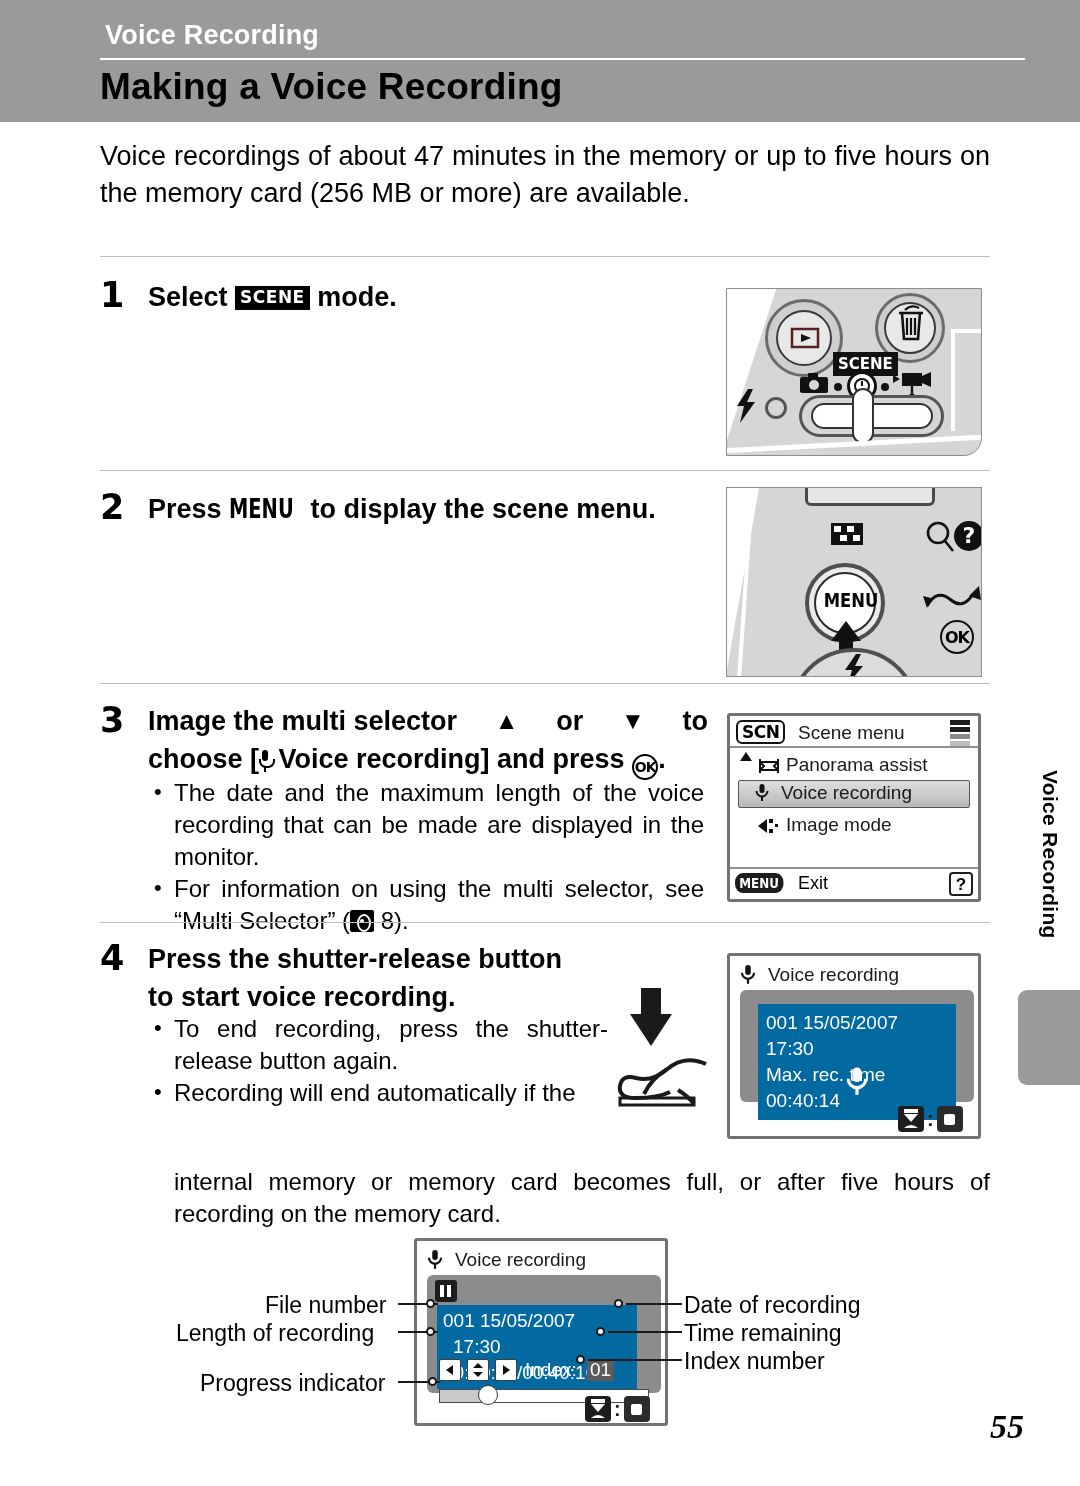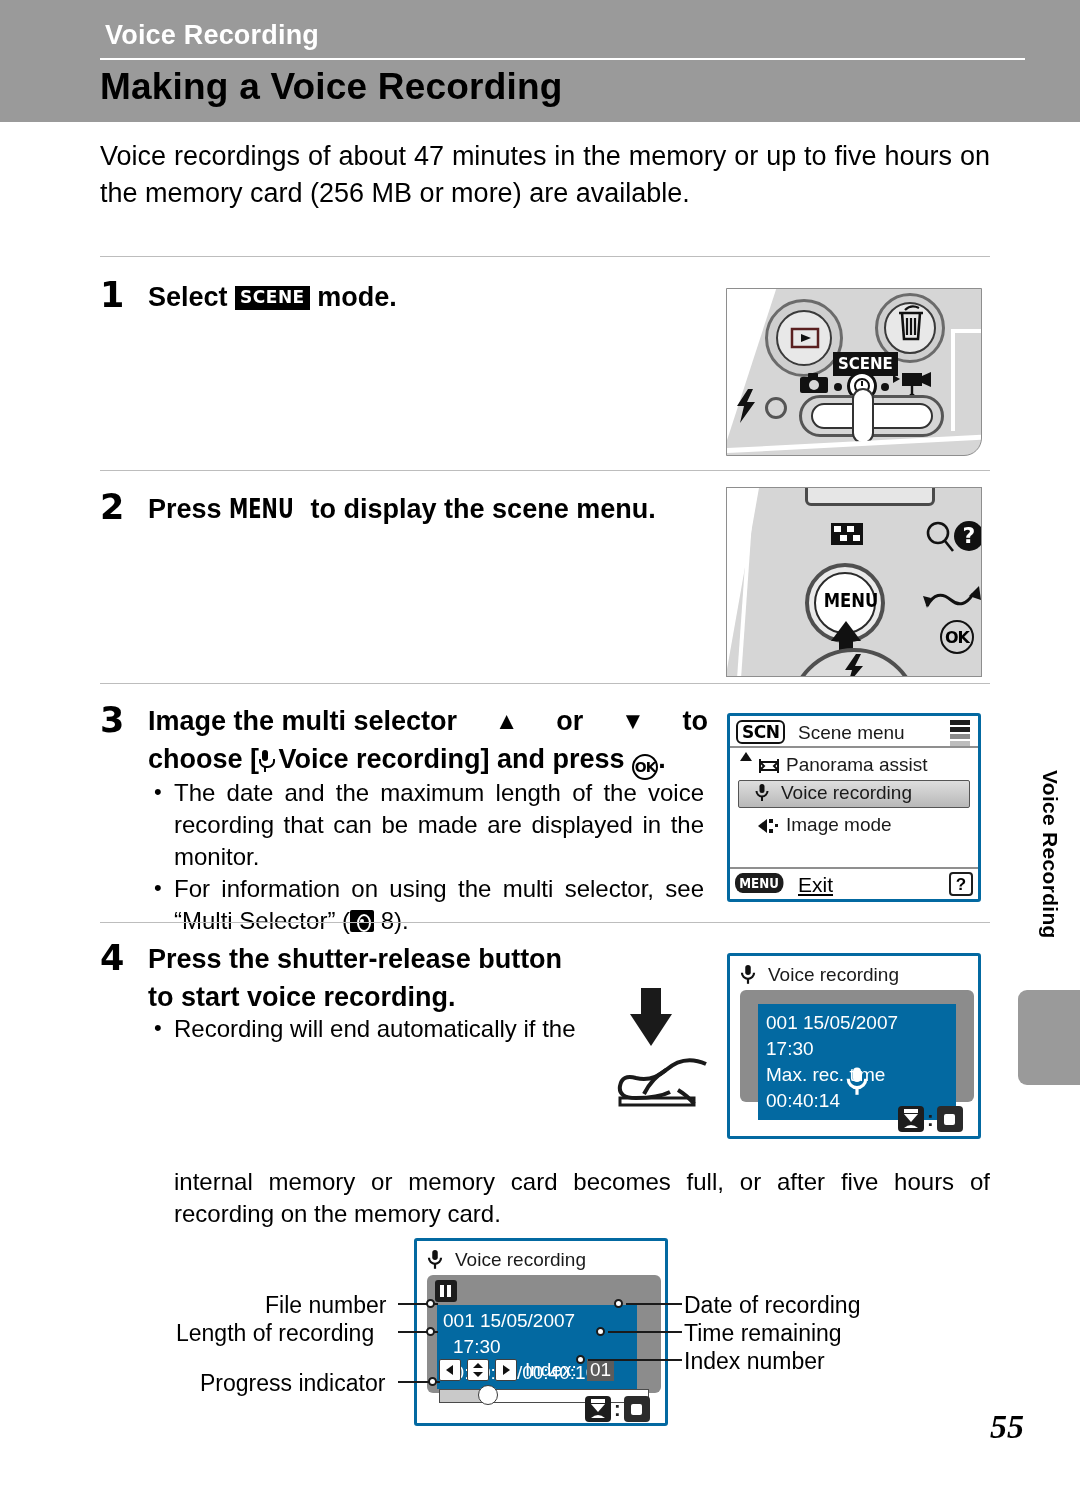--- a/index.html
+++ b/index.html
@@ -135,21 +135,21 @@
     border: 3px solid #6b6b6b; background: #cfcfcf;
   }
   .ring2 {
     position: absolute; border-radius: 50%;
     border: 2px solid #3a3a3a; background: #e2e2e2;
   }
 
   
   .screen {
     position: absolute; background: #ffffff;
-    border: 3px solid #0369a1; border-radius: 3px;
+    border: 3px solid #737373; border-radius: 3px;
   }
   .scr-title {
     position: absolute; font-size: 19px; color: #1a1a1a;
     font-family: "Liberation Sans", sans-serif;
   }
   .menu-head {
     position: absolute; left: 0; top: 0; right: 0; height: 32px;
     background: #ffffff; border-bottom: 2px solid #8f8f8f;
   }
   .scn-badge {
@@ -428,34 +428,35 @@
     <svg style="vertical-align:-4px; margin-right:6px;" width="22" height="18" viewBox="0 0 22 18">
       <polygon points="0,9 9,2 9,16" fill="#111"></polygon>
       <rect x="11" y="2" width="4" height="4" fill="#111"></rect>
       <rect x="11" y="12" width="4" height="4" fill="#111"></rect>
       <rect x="17" y="7" width="3" height="3" fill="#111"></rect>
     </svg><span>Image mode</span>
   </div>
 
   <div class="menu-foot">
     <div class="menu-tag">MENU</div>
-    <div style="position:absolute; left:68px; top:4px; font-size:21px;text-decoration:underline;">Exit</div>
+    <div style="position:absolute; left:68px; top:4px; font-size:18px;">Exit</div>
     <div class="help-q">?</div>
   </div>
 </div>
 
 <div class="hr" style="top:922px;"></div>
 
 <div class="step-num" style="left:100px; top:938px;">4</div>
 <div class="step-head" style="left:148px; top:940px; width:470px;">
   <div style="display:flex; justify-content:space-between;">Press the shutter-release button</div>
   <div>to start voice recording.</div>
 </div>
 
 <div class="bullets" style="left:148px; top:1013px; width:460px;">
+  <p>To end recording, press the shutter-release button again.</p>
   <p>Recording will end automatically if the</p>
 </div>
 <div class="bullets" style="left:148px; top:1166px; width:842px;">
   <p class="nb">internal memory or memory card becomes full, or after five hours of recording on the memory card.</p>
 </div>
 
 <svg class="down-arrow" style="left:628px; top:988px;" width="46" height="58" viewBox="0 0 46 58">
   <polygon points="23,58 44,26 33,26 33,0 13,0 13,26 2,26" fill="#1a1a1a"></polygon>
 </svg>
 <svg style="position:absolute; left:616px; top:1056px;" width="92" height="52" viewBox="0 0 92 52">

